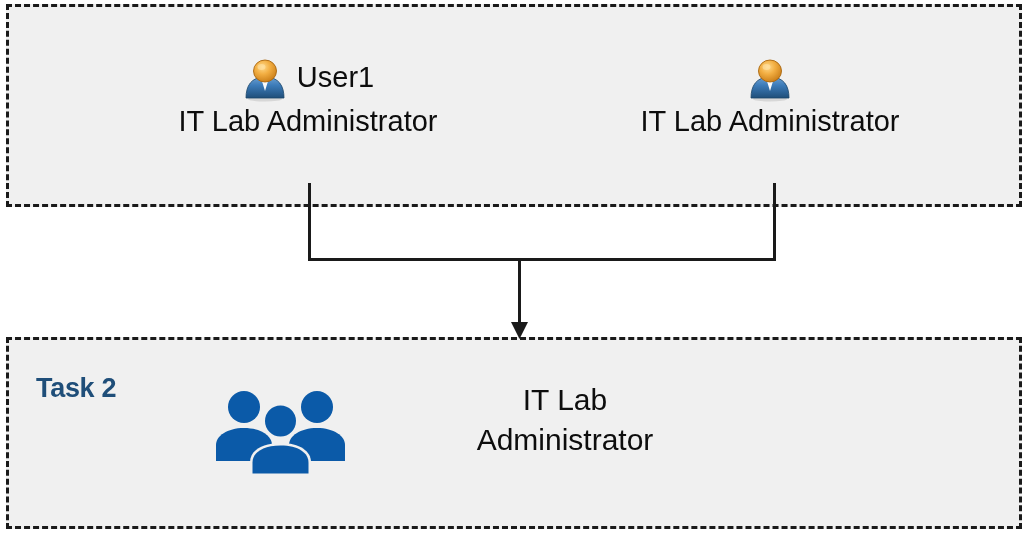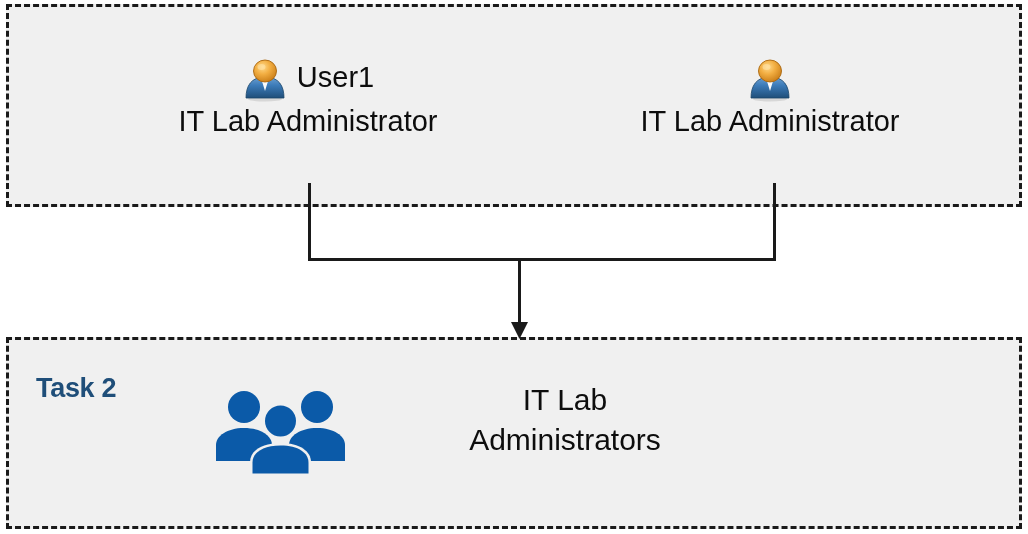--- a/index.html
+++ b/index.html
@@ -190,21 +190,21 @@
         <circle cx="66.5" cy="33" r="19" fill="#F0F0F0"></circle>
         <circle cx="66.5" cy="33" r="15.5"></circle>
         <path d="M66.5 55 C47 55 36 63.5 36 74 L36 87 L97 87 L97 74 C97 63.5 86 55 66.5 55 Z" fill="#F0F0F0"></path>
         <path d="M66.5 57.5 C48.5 57.5 38.5 65 38.5 74.5 L38.5 85.5 L94.5 85.5 L94.5 74.5 C94.5 65 84.5 57.5 66.5 57.5 Z"></path>
       </g>
     </svg>
   </span>
 
   <div id="group-label">
     <div>IT Lab</div>
-    <div>Administrators</div>
+    <div>Administrator</div>
   </div>
 
   <svg class="connectors" viewBox="0 0 1028 534" xmlns="http://www.w3.org/2000/svg">
     <g stroke="#1A1A1A" stroke-width="3" fill="none">
 
       <path d="M309.5 183 L309.5 259.5"></path>
 
       <path d="M774.5 183 L774.5 259.5"></path>
 
       <path d="M308 259.5 L776 259.5"></path>

